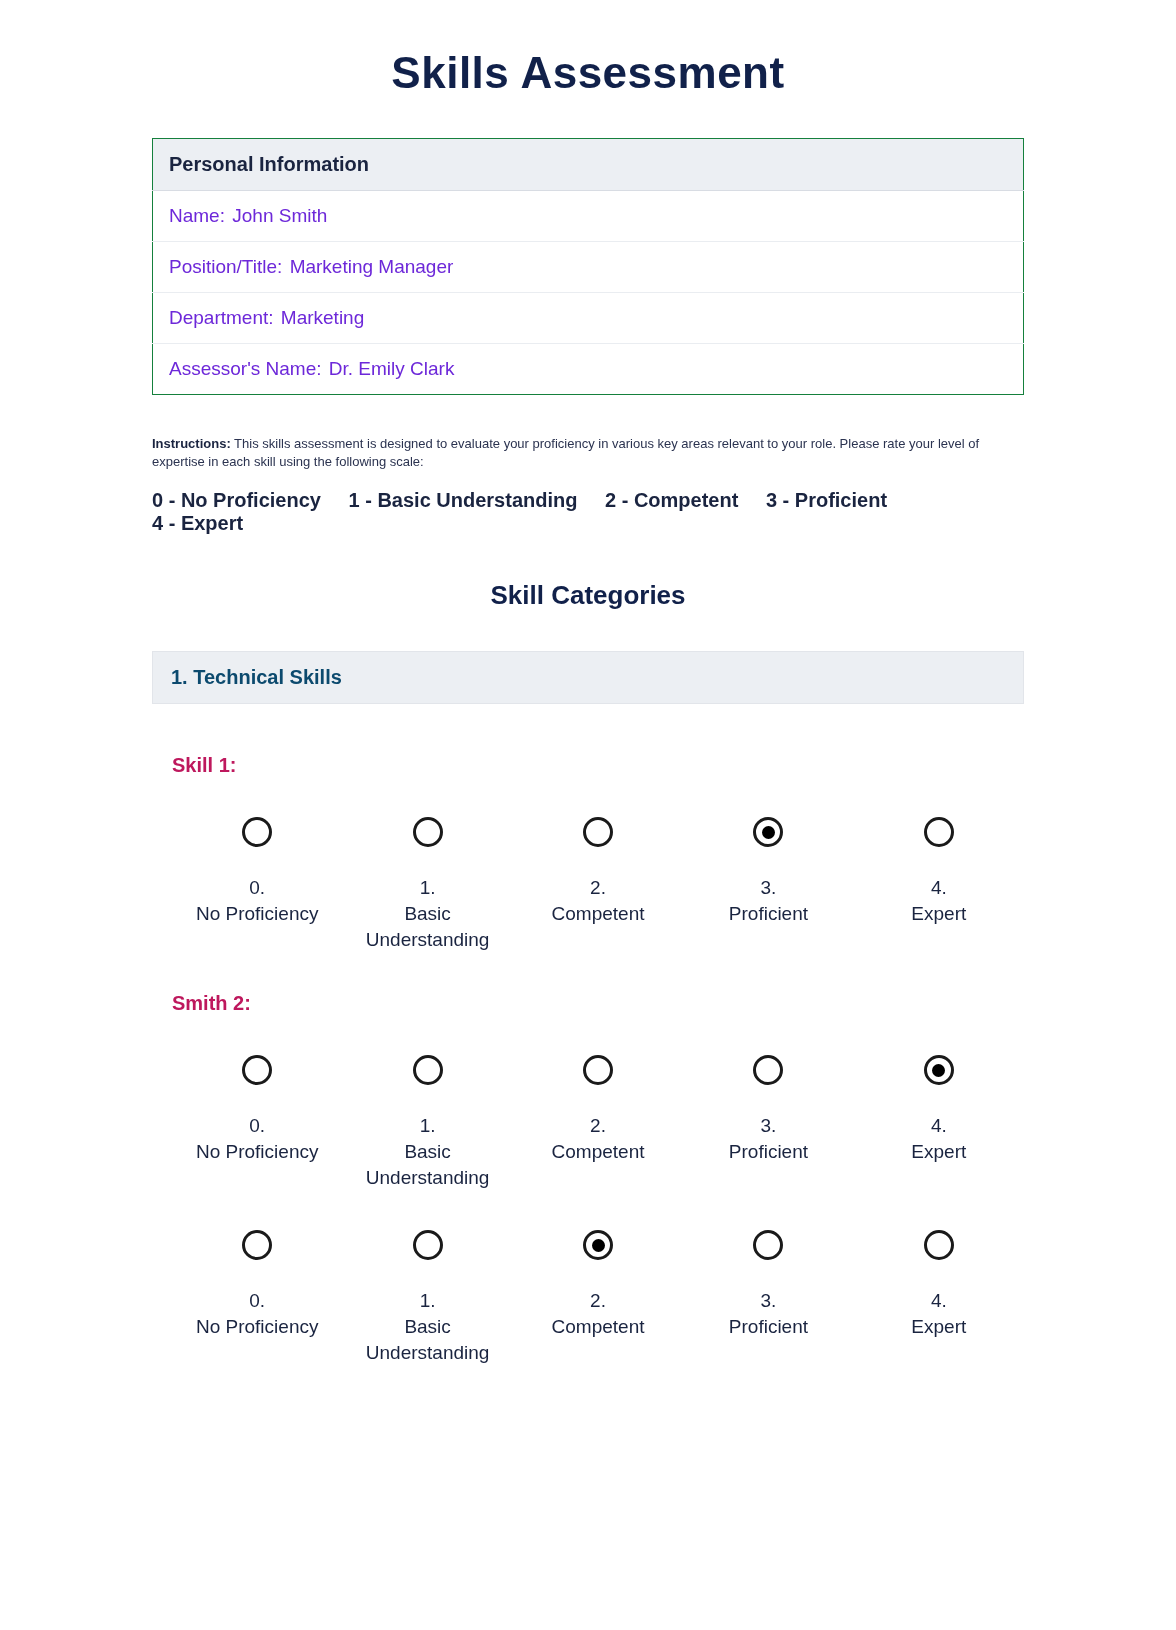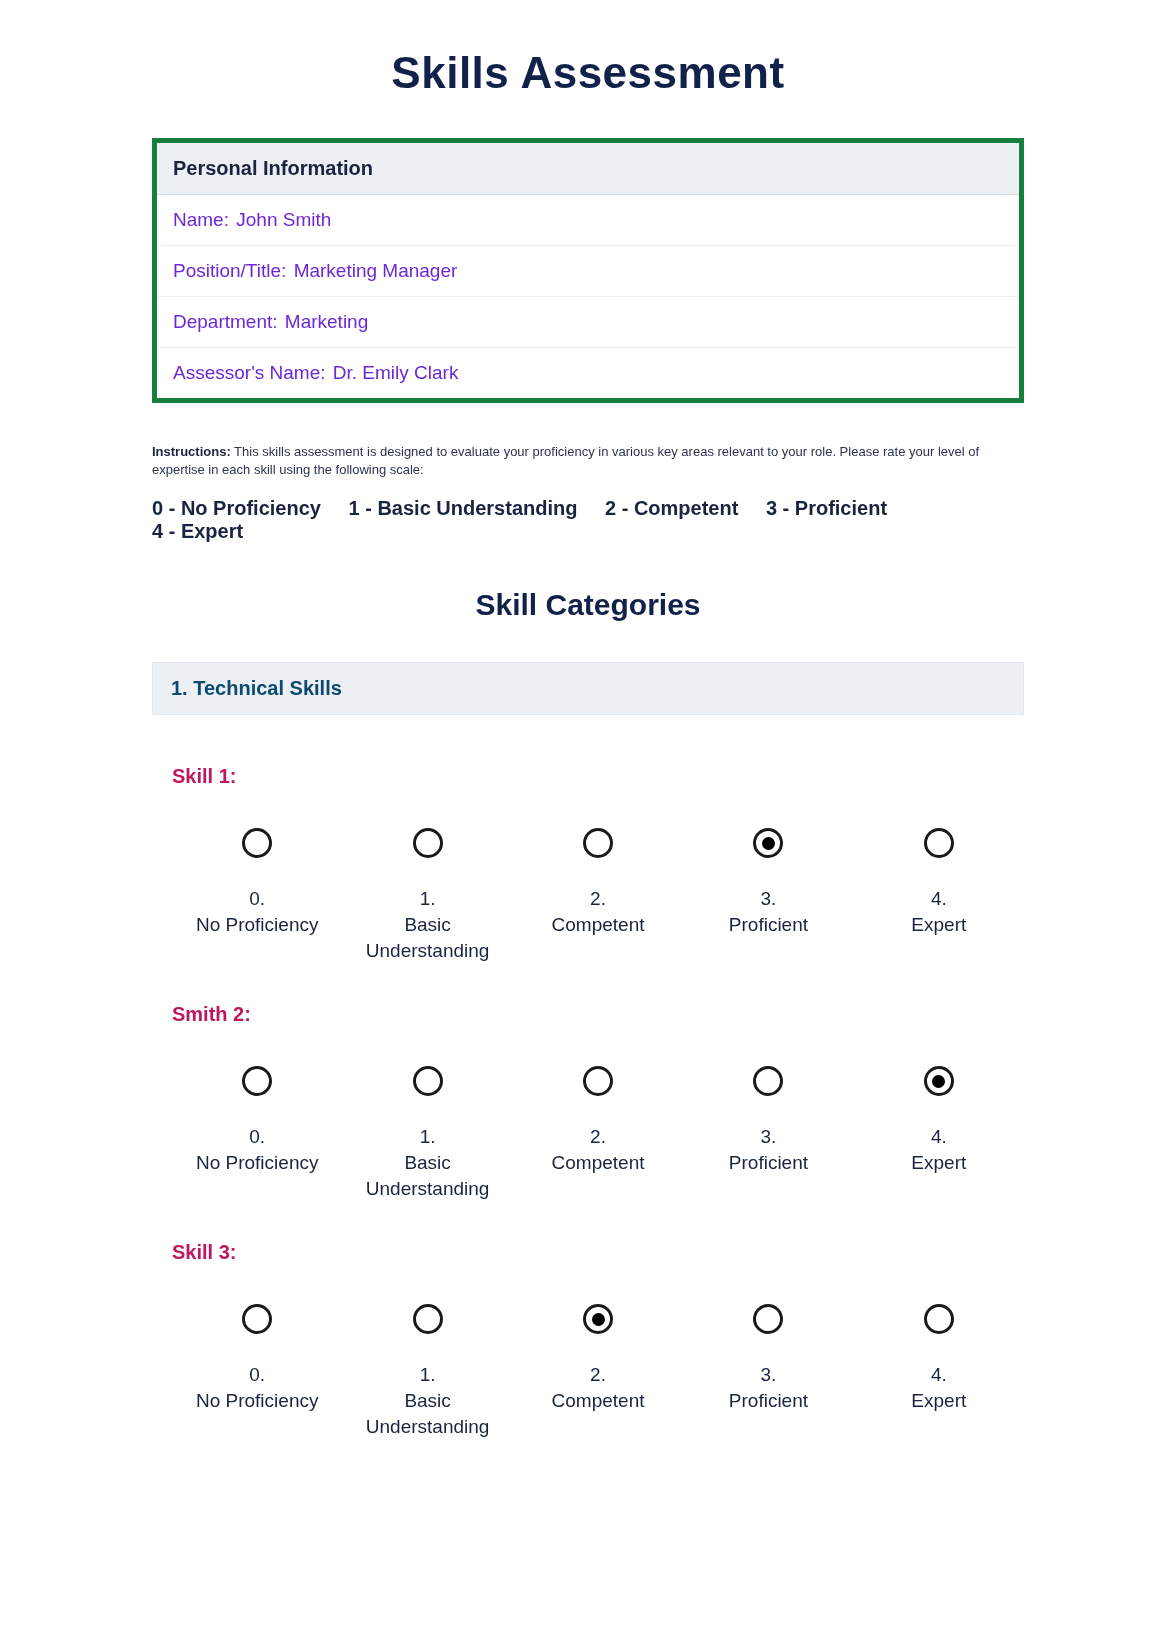--- a/index.html
+++ b/index.html
@@ -19,21 +19,21 @@
     text-align: center;
     font-size: 44px;
     font-weight: 700;
     color: #11214a;
     margin: 18px 0 40px 0;
     letter-spacing: 0.5px;
   }
   .info-table {
     width: 100%;
     border-collapse: collapse;
-    border: 5px solid #15803d;
+    border: 1px solid #15803d;
     margin-bottom: 40px;
   }
   .info-table th {
     background: #eceff3;
     text-align: left;
     font-size: 20px;
     font-weight: 700;
     padding: 14px 16px;
     color: #1a2440;
     border-bottom: 1px solid #d8dce3;
@@ -59,21 +59,21 @@
   .scale-row {
     font-size: 20px;
     font-weight: 700;
     color: #1a2440;
     margin-bottom: 45px;
   }
   .scale-row span { margin-right: 22px; white-space: nowrap; }
 
   h2.section-title {
     text-align: center;
-    font-size: 30px;
+    font-size: 26px;
     font-weight: 700;
     color: #11214a;
     margin: 0 0 40px 0;
   }
 
   .category-header {
     background: #eceff3;
     border: 1px solid #e2e5ea;
     padding: 14px 18px;
     font-size: 20px;
@@ -243,21 +243,20 @@
           <div class="rating-cell">
             <div class="radio selected">
               <div class="dot"></div>
             </div>
             <span class="rating-num">4.</span>
             <span class="rating-text">Expert</span>
           </div>
         </div>
       </div>
       <div class="skill-block">
-        <div class="skill-label">Skill 3:</div>
         <div class="rating-row">
           <div class="rating-cell">
             <div class="radio"></div>
             <span class="rating-num">0.</span>
             <span class="rating-text">No Proficiency</span>
           </div>
           <div class="rating-cell">
             <div class="radio"></div>
             <span class="rating-num">1.</span>
             <span class="rating-text">Basic Understanding</span>

